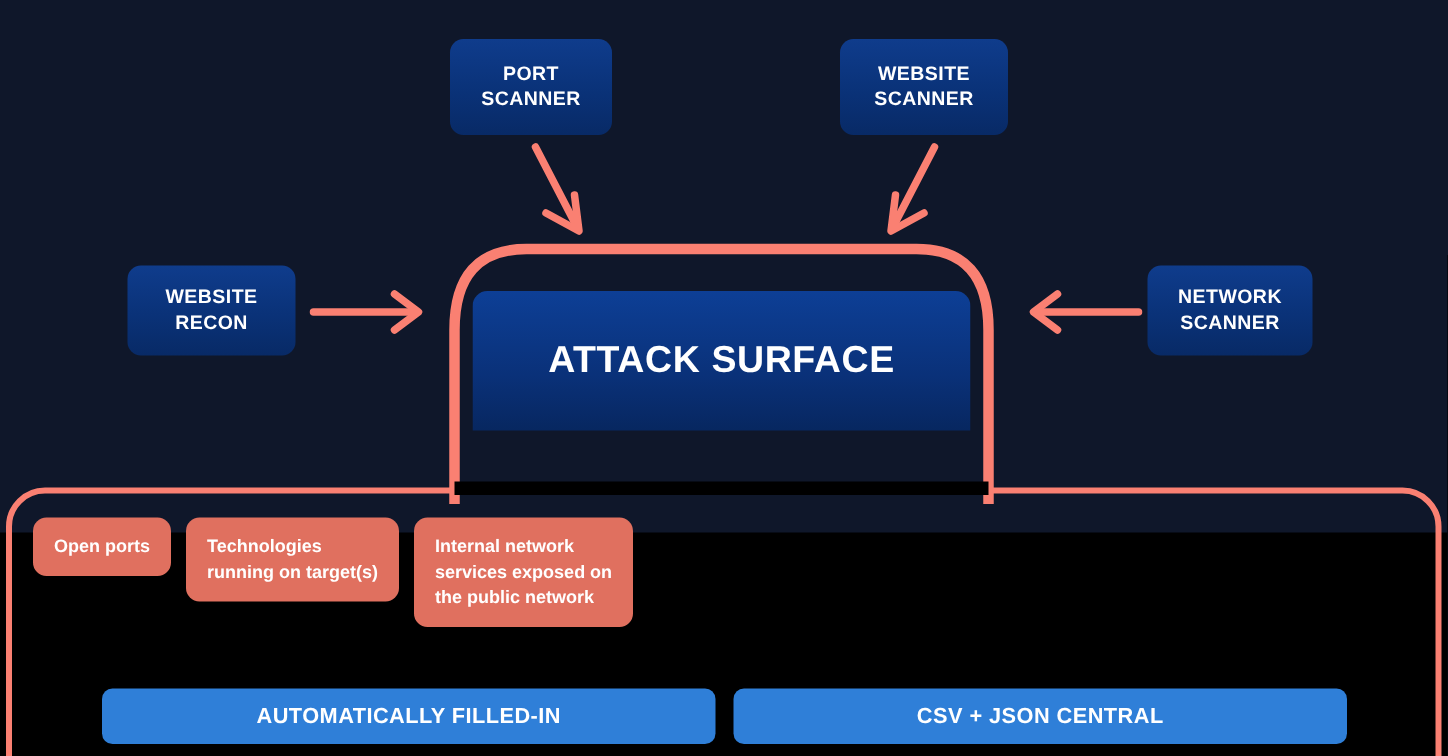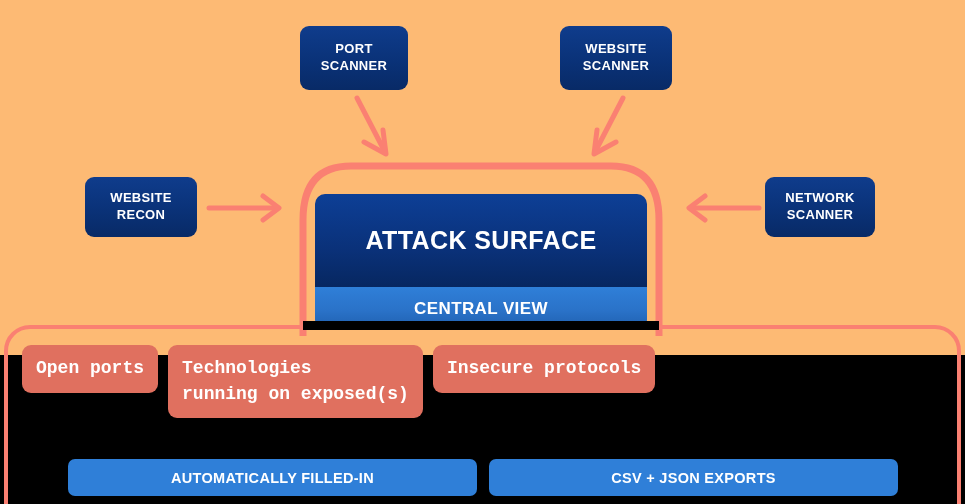--- a/index.html
+++ b/index.html
@@ -9,21 +9,21 @@
     height: 504px;
     background: #000000;
     overflow: hidden;
     font-family: "Liberation Sans", sans-serif;
   }
 
   #stage {
     position: relative;
     width: 965px;
     height: 355px;
-    background: #fdba74;
+    background: #0f172a;
   }
 
   
   .node {
     position: absolute;
     background: linear-gradient(180deg, #0f3c8c 0%, #0a3278 55%, #082a66 100%);
     border-radius: 9px;
     color: #ffffff;
     font-weight: 700;
     font-size: 13px;
@@ -136,26 +136,25 @@
     width: 920px;
     display: flex;
     align-items: flex-start;
     gap: 10px;
   }
 
   .chip {
     background: #e0705f;
     border-radius: 9px;
     color: #ffffff;
-    font-size: 18px;
+    font-size: 12px;
     font-weight: 700;
     line-height: 1.42;
     padding: 11px 14px;
     white-space: pre-line;
-    font-family: Liberation Mono, monospace;
   }
 
   
   #outputs-row {
     position: absolute;
     left: 68px;
     top: 459px;
     width: 830px;
     display: flex;
     gap: 12px;
@@ -225,34 +224,33 @@
   <div id="central-wrap">
 
     <svg id="funnel-outline" viewBox="0 0 372 176">
       <path d="M8 176 L8 60 Q8 6 56 6 L316 6 Q364 6 364 60 L364 176" stroke="#fa8072" stroke-width="7" fill="none" stroke-linecap="round"></path>
     </svg>
 
     <div id="central-card">
       <div id="central-title-band">
         <span>ATTACK SURFACE</span>
       </div>
-      <div id="central-sub-band">
-        <span>CENTRAL VIEW</span>
-      </div>
     </div>
   </div>
 
   <div id="outer-container"></div>
   <div id="outer-top-gap"></div>
 
   <div id="findings-row">
     <div class="chip">Open ports</div>
     <div class="chip">Technologies
-running on exposed(s)</div>
-    <div class="chip">Insecure protocols</div>
+running on target(s)</div>
+    <div class="chip">Internal network
+services exposed on
+the public network</div>
   </div>
 
   <div id="outputs-row">
     <button class="output-btn">AUTOMATICALLY FILLED-IN</button>
-    <button class="output-btn">CSV + JSON EXPORTS</button>
+    <button class="output-btn">CSV + JSON CENTRAL</button>
   </div>
 
 </div>
 
 </body></html>

